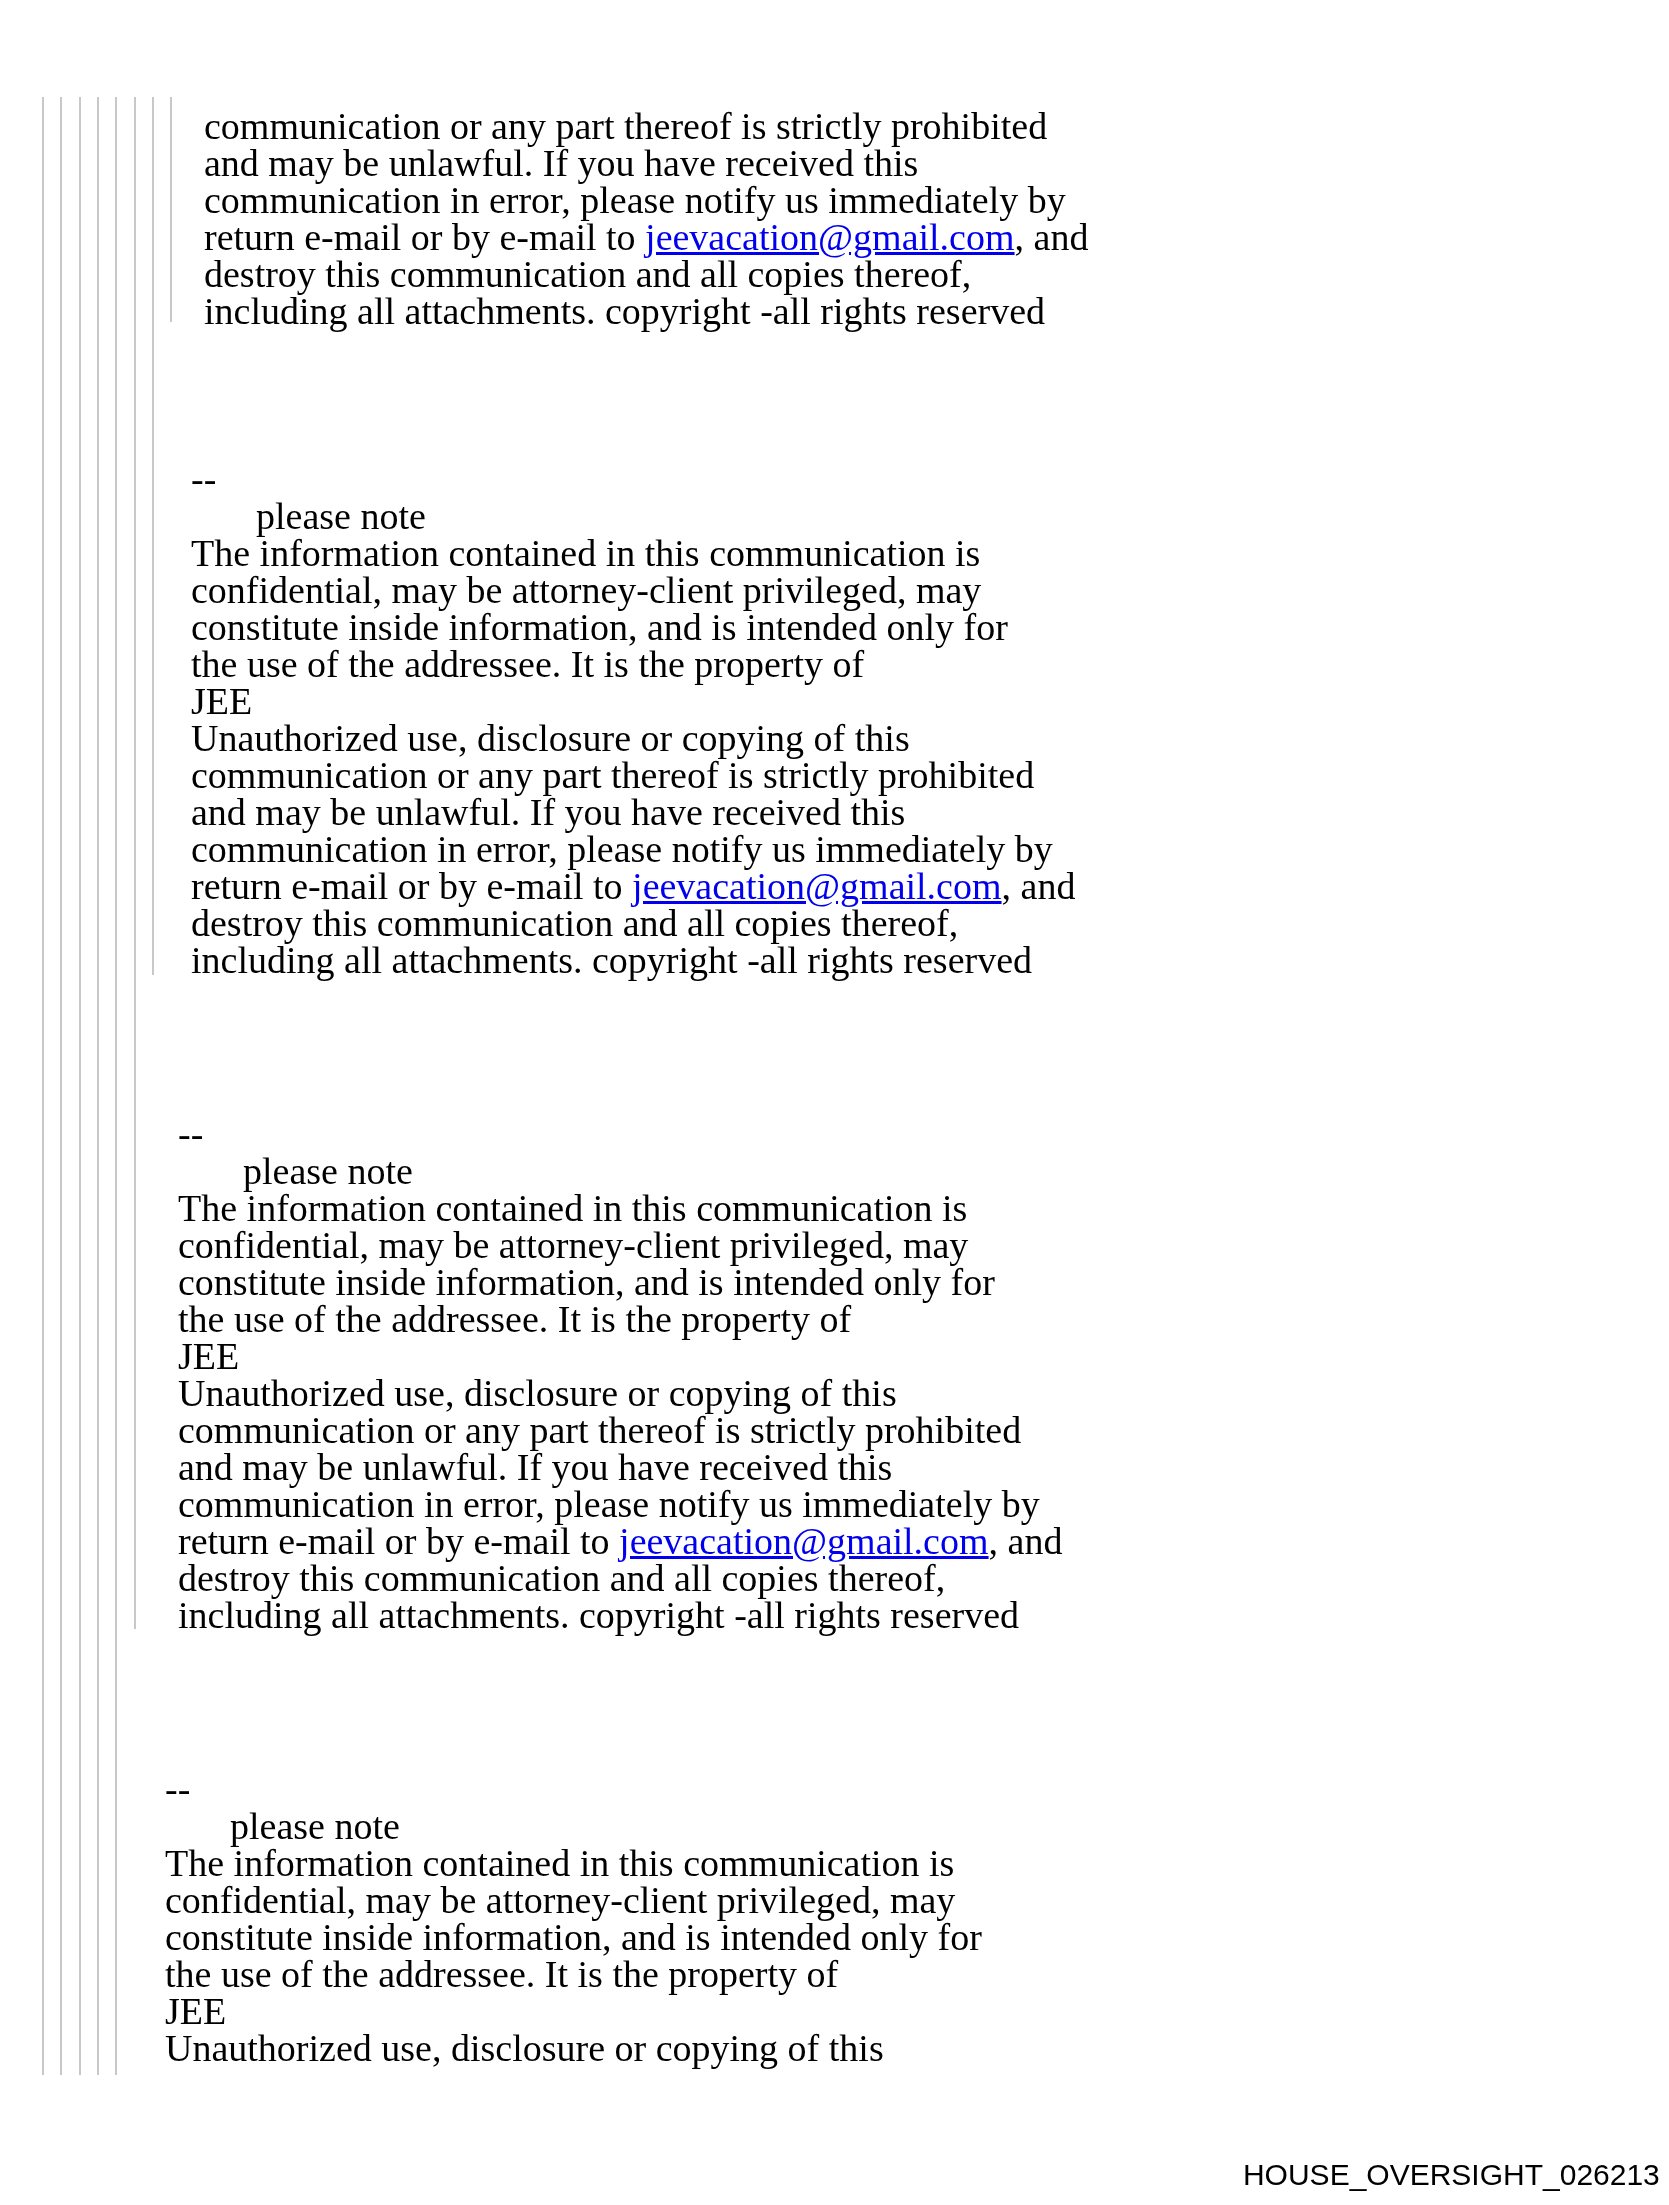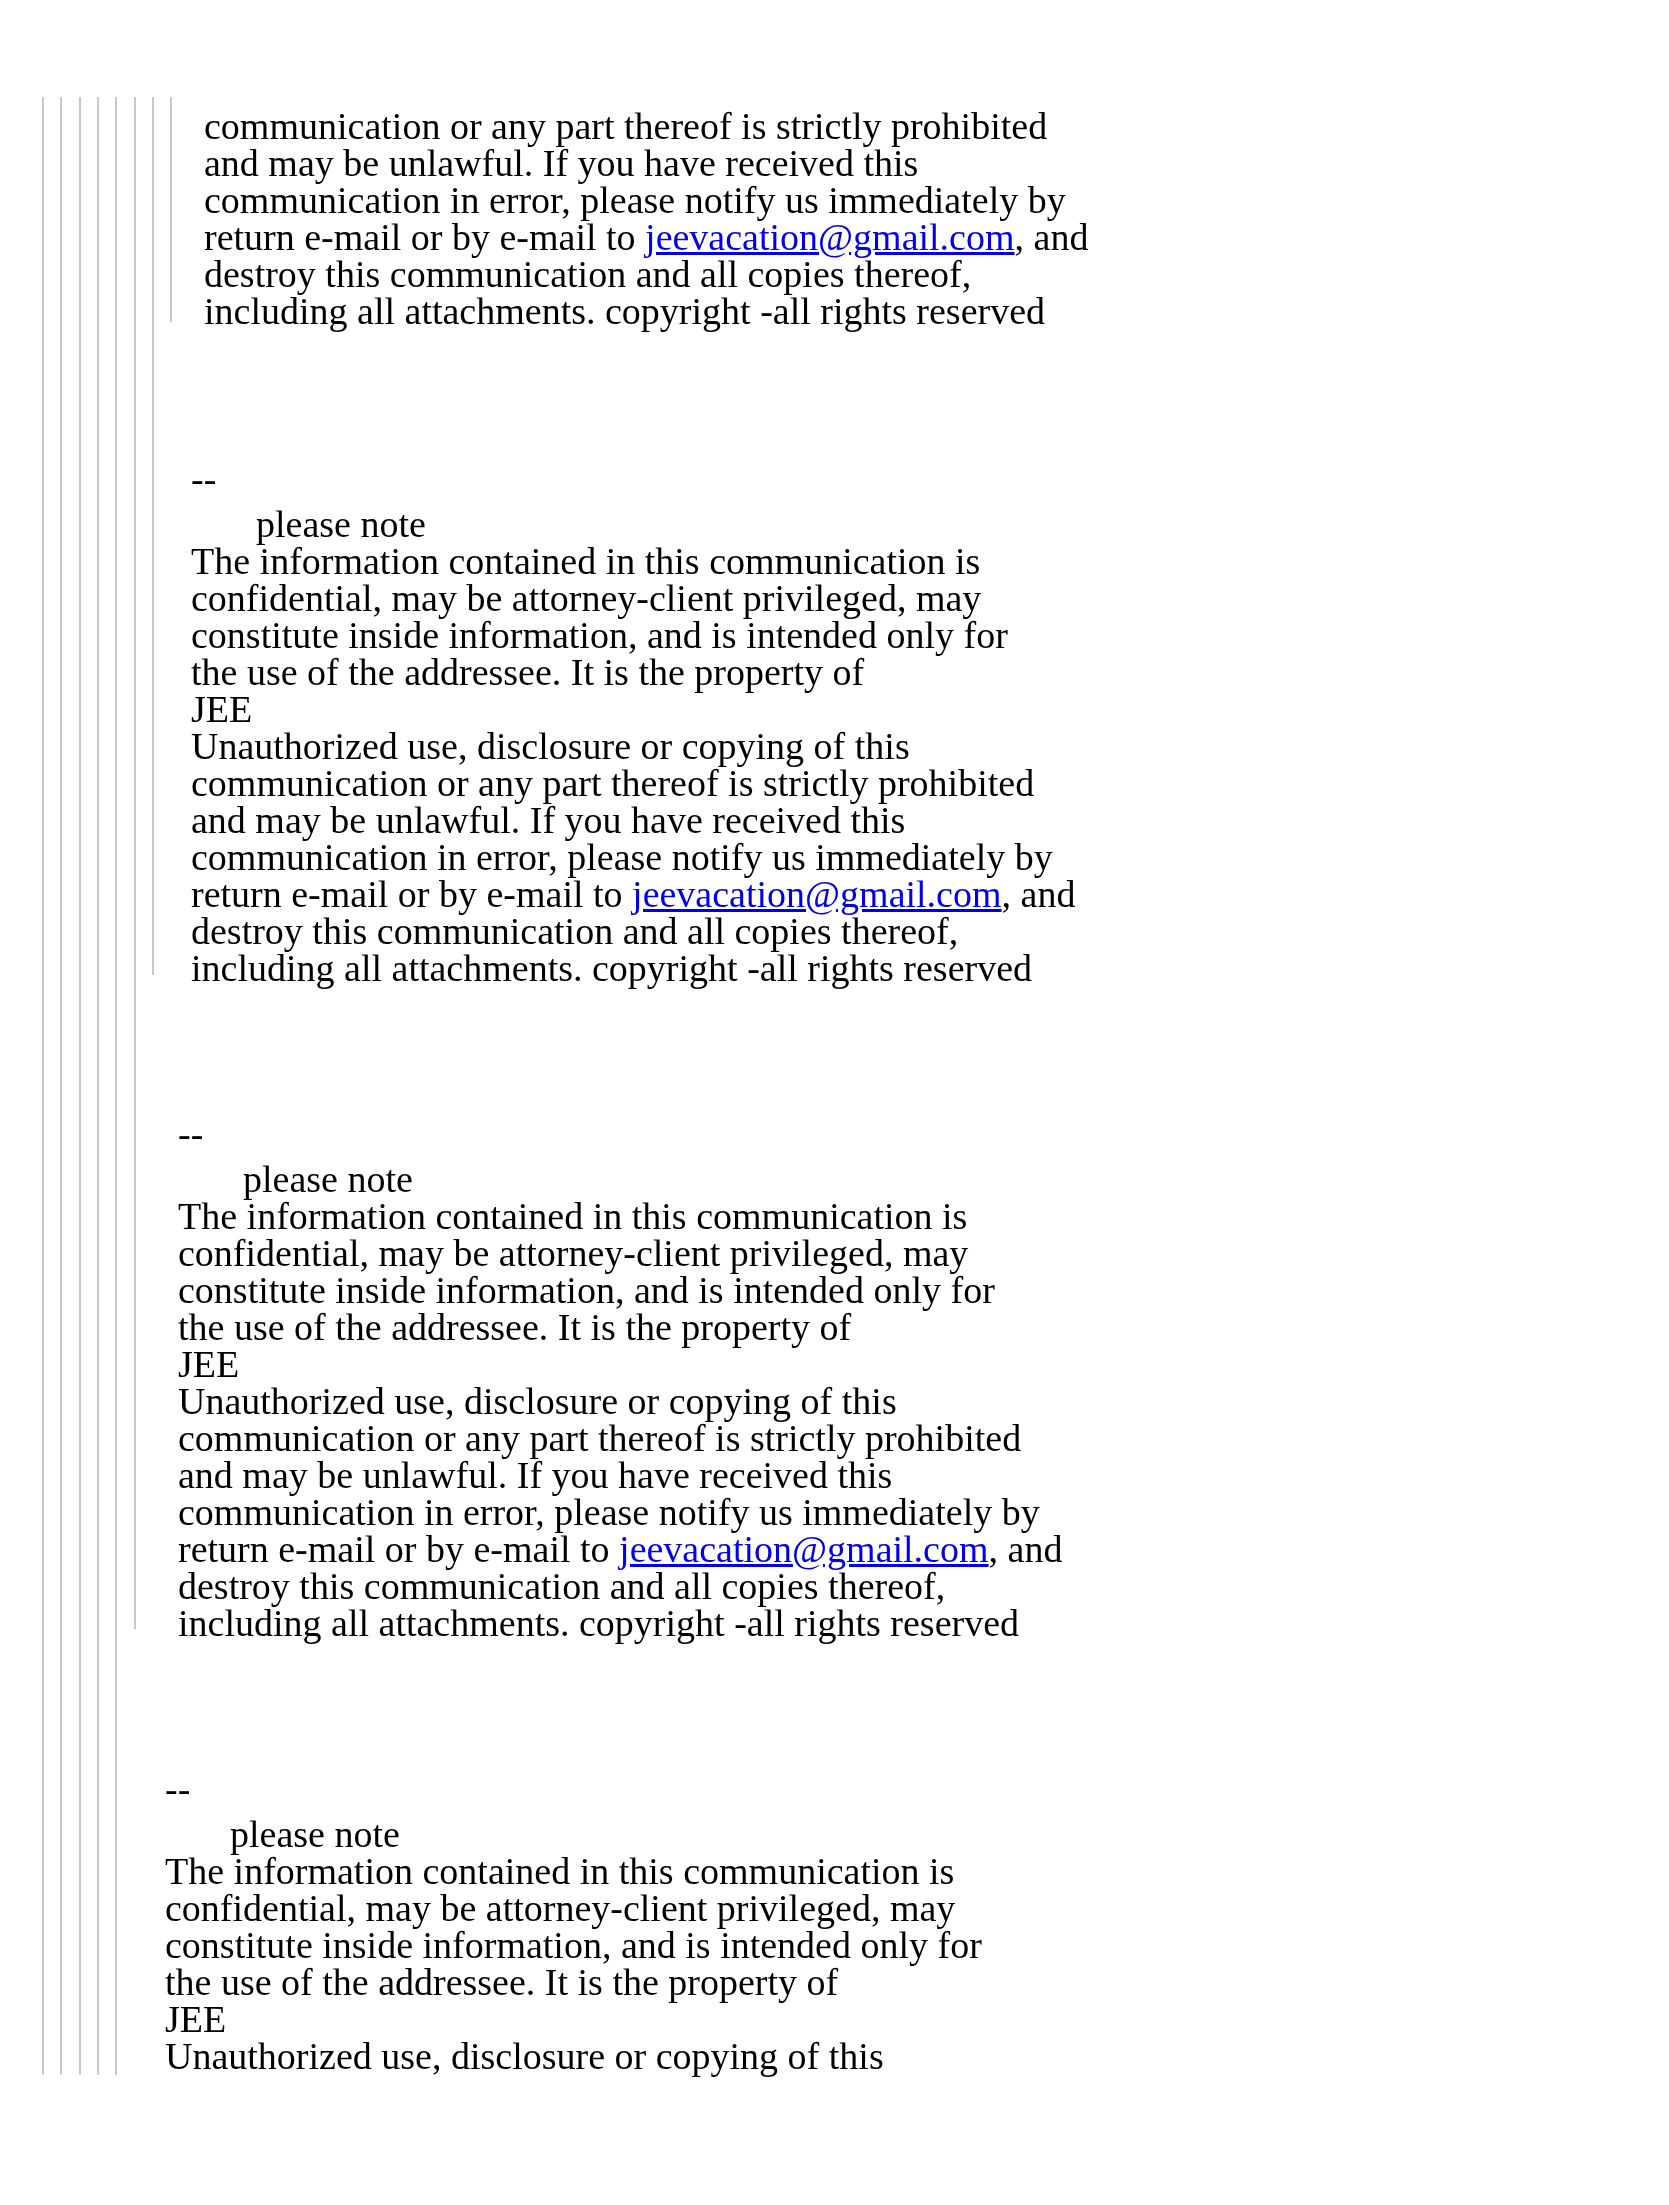--- a/index.html
+++ b/index.html
@@ -38,21 +38,21 @@
     line-height: 37px;
     white-space: nowrap;
     font-stretch: condensed;
   }
   .block-1 { left: 204px; top: 108px;  }
   .block-2 { left: 191px; top: 461px;  }
   .block-3 { left: 178px; top: 1116px; }
   .block-4 { left: 165px; top: 1771px; }
 
   .line { height: 37px; }
-  .line.indent { padding-left: 65px; margin-top: 8px; }
+  .line.indent { padding-left: 65px; }
 
   .line a {
     color: var(--link-color, #0000ee);
     text-decoration: underline;
     cursor: pointer;
     text-align: center;
   }
 
   .bates-footer {
     position: absolute;
@@ -123,15 +123,16 @@
       <div class="line"><span>--</span></div>
       <div class="line indent"><span>please note</span></div>
       <div class="line"><span>The information contained in this communication is</span></div>
       <div class="line"><span>confidential, may be attorney-client privileged, may</span></div>
       <div class="line"><span>constitute inside information, and is intended only for</span></div>
       <div class="line"><span>the use of the addressee. It is the property of</span></div>
       <div class="line"><span>JEE</span></div>
       <div class="line"><span>Unauthorized use, disclosure or copying of this</span></div>
     </div>
 
+  <div class="bates-footer">HOUSE_OVERSIGHT_026213</div>
 
 </div>
 
 
 </body></html>

